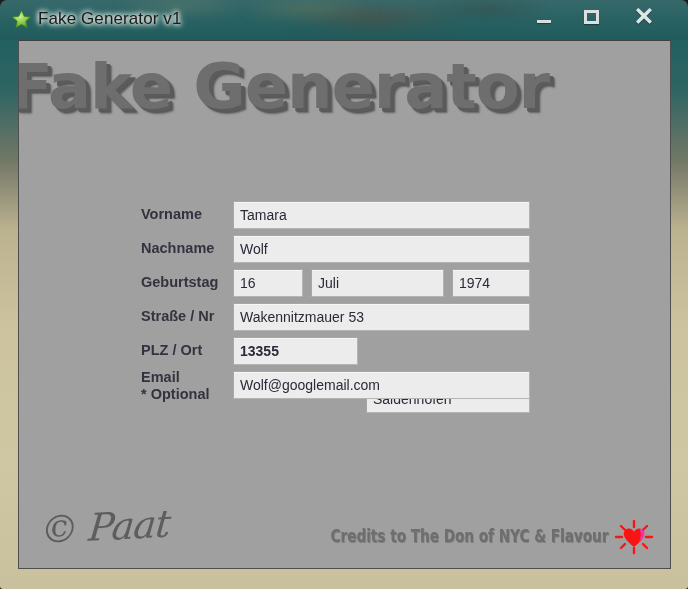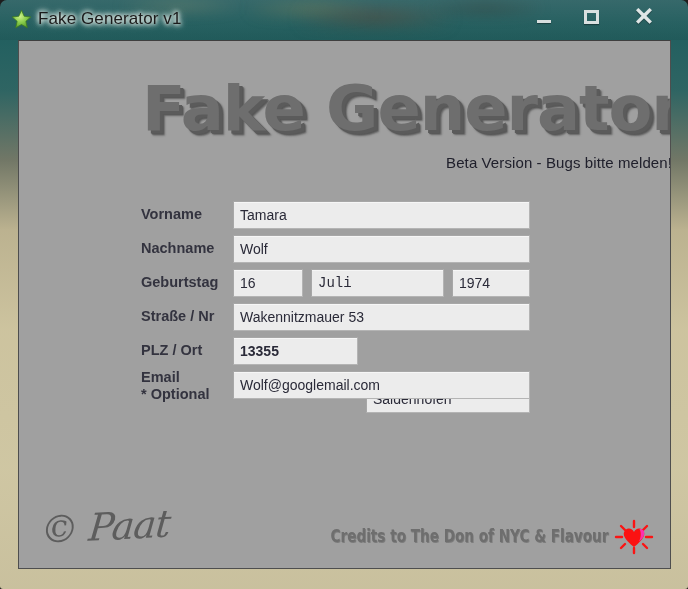--- a/index.html
+++ b/index.html
@@ -132,23 +132,23 @@
     border: 1px solid #4e4e4e;
     border-top-color: #3f3f3f;
     box-sizing: border-box;
     overflow: hidden;
   }
 
   
   .banner {
     position: absolute;
     left: 0;
-    top: 37px;
+    top: 15px;
     width: 653px;
-    text-align: right;
+    text-align: left;
   }
   .logo-text {
     font-family: "DejaVu Sans", sans-serif;
     font-size: 62px;
     font-weight: bold;
     letter-spacing: -1px;
     color: #6e6e6e;
     line-height: 1;
     text-shadow:
       3px 3px 0 #5b5b5b,
@@ -202,21 +202,21 @@
     border-left-color: #a7a7a7;
     font-family: "Liberation Sans", sans-serif;
     font-size: 14px;
     color: #2a2a38;
     padding: 0 6px;
     outline: none;
     box-shadow: inset 0 1px 0 rgba(255,255,255,0.5);
   }
   .w-full   { width: 297px; }
   .w-day    { width: 70px; }
-  .w-month  { width: 133px; font-family: Liberation Mono, monospace; }
+  .w-month  { width: 133px; }
   .w-year   { width: 78px; }
   .w-plz    { width: 125px; font-weight: bold; }
   .w-ort    { width: 164px; margin-top: 48px; }
 
   
   .gen-wrap {
     position: absolute;
     left: 214px;
     top: 368px;
     width: 297px;
@@ -321,21 +321,20 @@
     </div>
     <div class="win-btn win-close">
       <div class="ico-close">✕</div>
     </div>
   </div>
 
   <div class="client">
 
     <div class="banner">
       <div class="logo-text">Fake Generator</div>
-      <div class="subtitle">Beta Version - Bugs bitte melden!</div>
     </div>
 
     <div class="form">
 
       <div class="row">
         <div class="lbl">Vorname</div>
         <div class="fields">
           <input class="fld w-full" type="text" value="Tamara" style="">
         </div>
       </div>

